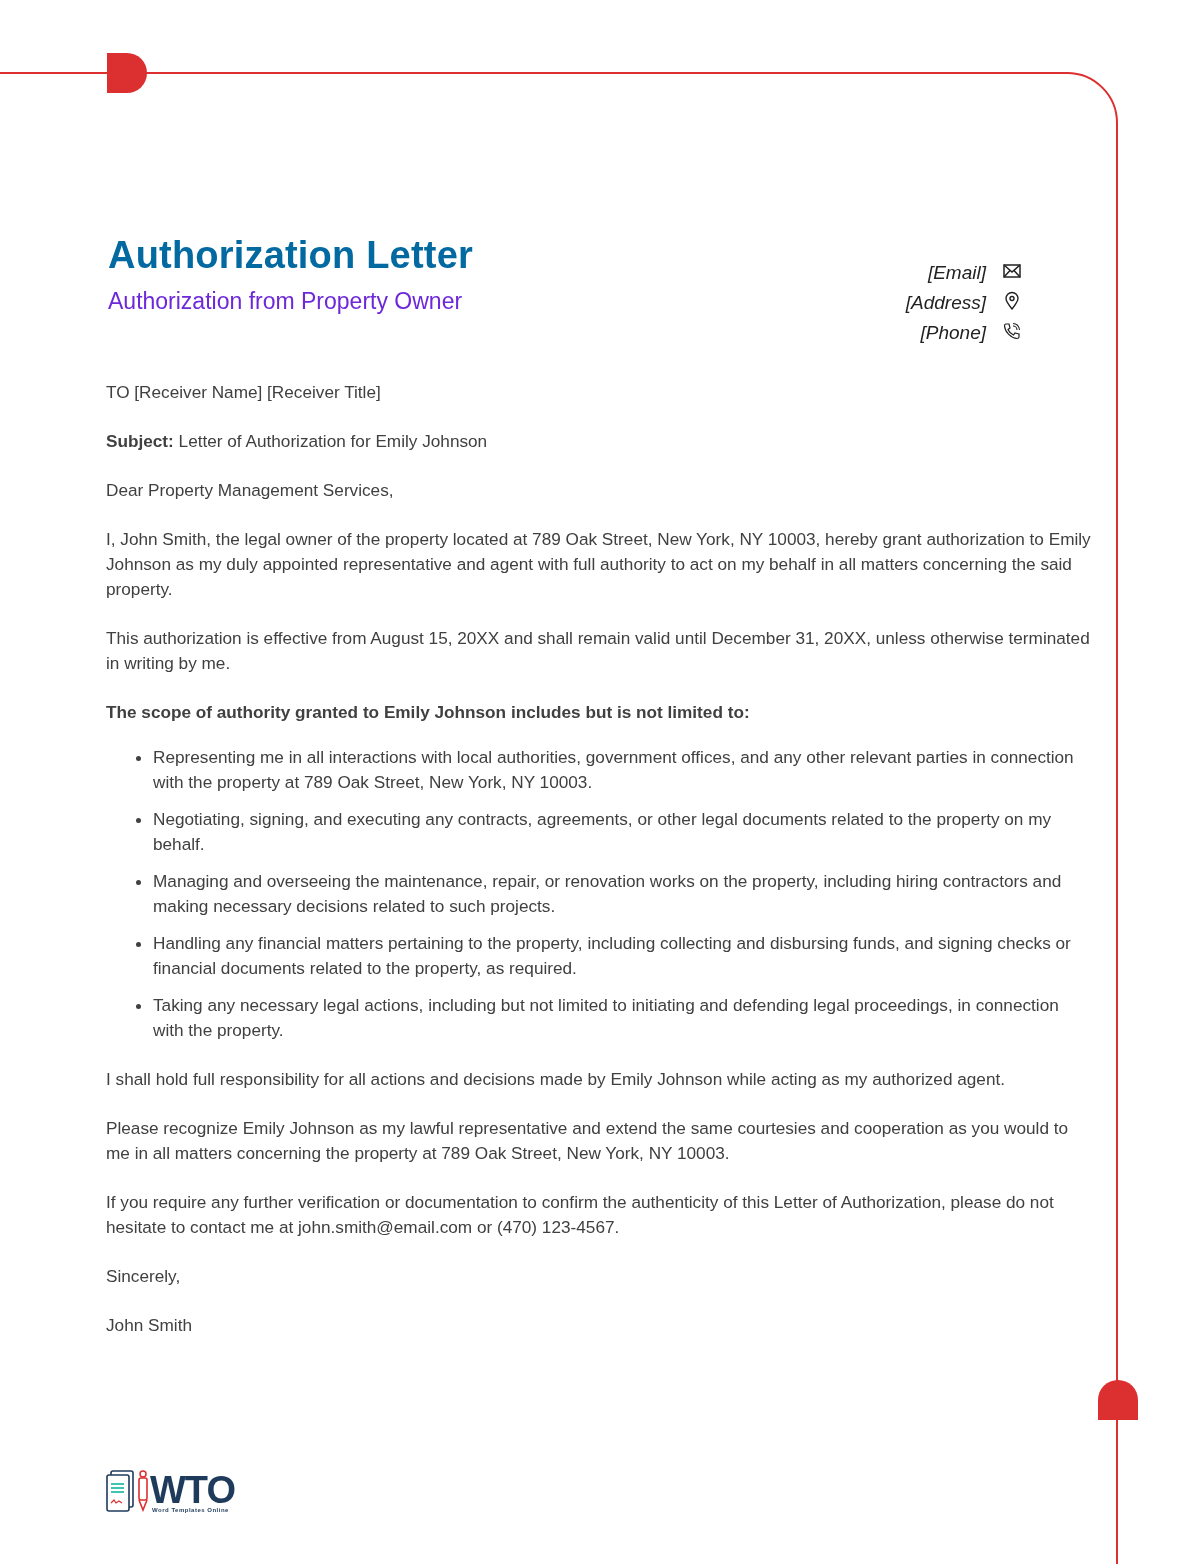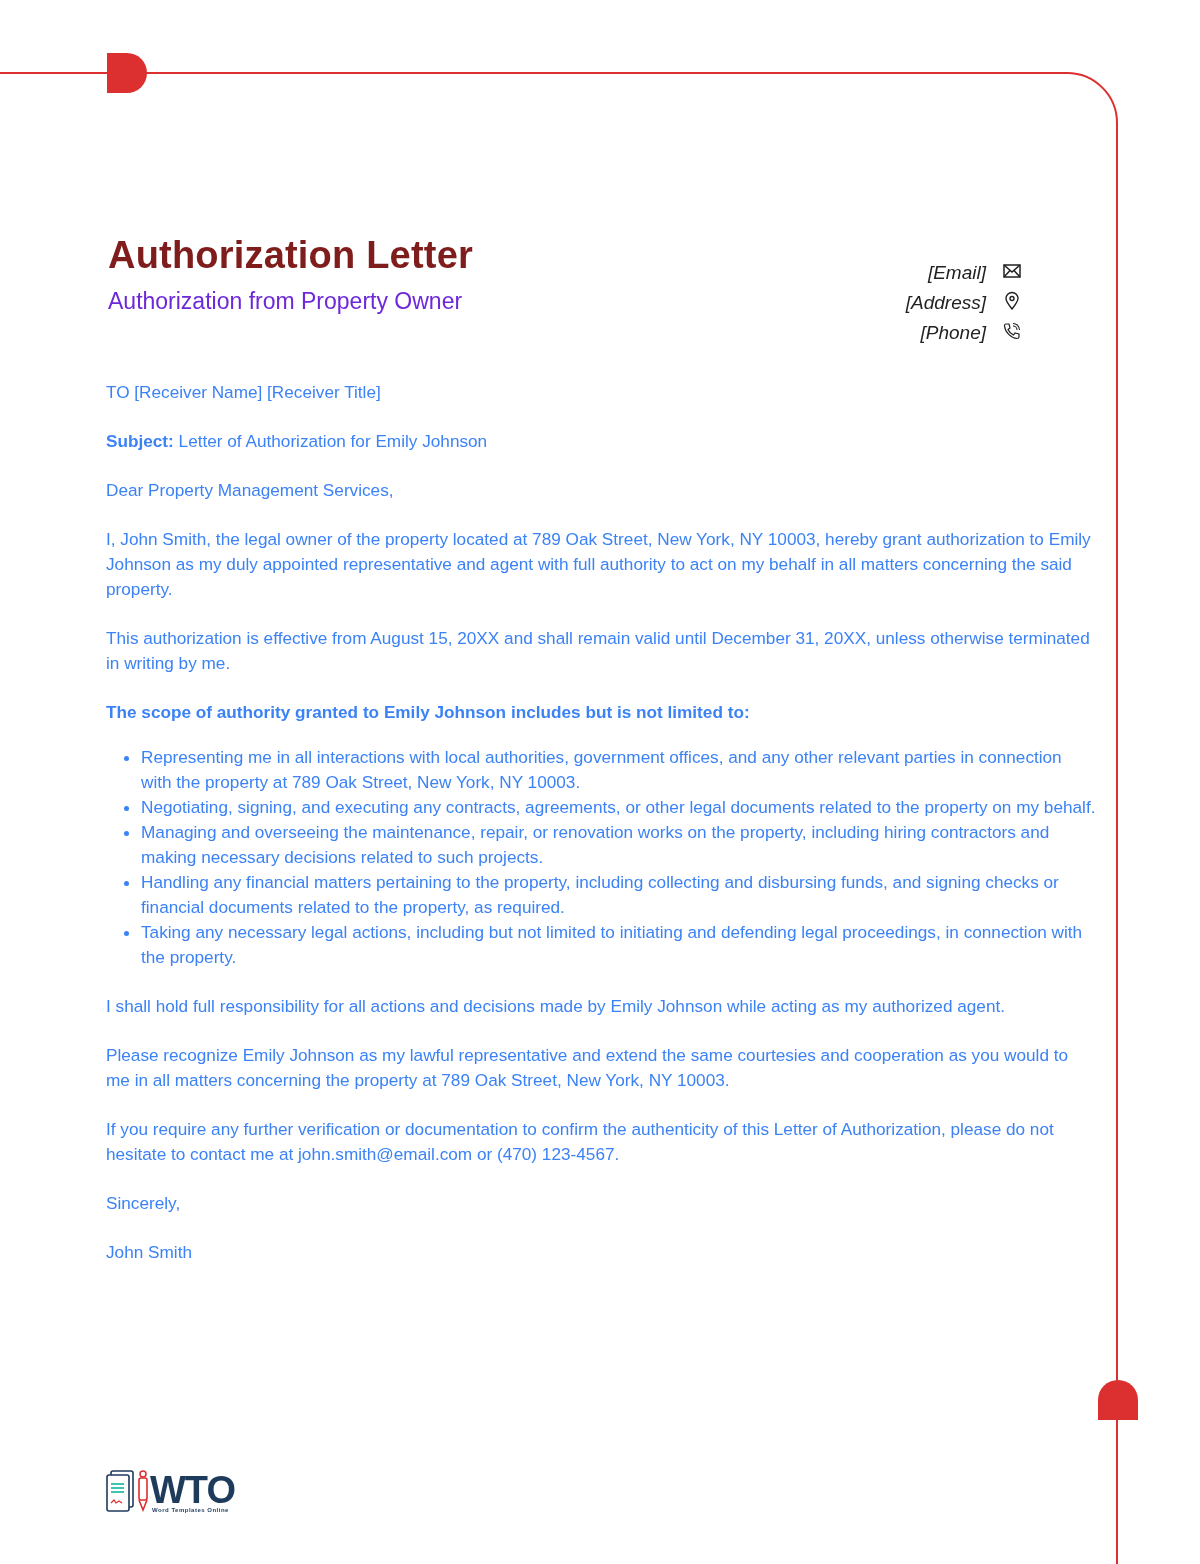--- a/index.html
+++ b/index.html
@@ -1,28 +1,28 @@
 <!DOCTYPE html>
 <html><head>
 <meta charset="utf-8">
 <style>
   html, body { margin:0; padding:0; }
   body { width:1200px; height:1564px; background:#ffffff; position:relative; overflow:hidden;
          font-family:"Liberation Sans", sans-serif; color:#111; }
   .frame { position:absolute; left:0; top:0; width:1200px; height:1564px; pointer-events:none; }
-  .title { position:absolute; left:108px; top:234px; font-size:38px; font-weight:bold; color:#7f1d1d; letter-spacing:0.2px; margin:0; }
+  .title { position:absolute; left:108px; top:234px; font-size:38px; font-weight:bold; color:#0369a1; letter-spacing:0.2px; margin:0; }
   .subtitle { position:absolute; left:108px; top:288px; font-size:23px; color:#6d28d9; }
   .contact { position:absolute; right:178px; top:258px; text-align:right; font-size:19px; color:#222;font-style:italic; }
   .contact .row { display:flex; justify-content:flex-end; align-items:center; height:30px; }
   .contact .row span.txt { margin-right:16px; }
   .contact svg { width:20px; height:20px; }
-  .body { position:absolute; left:106px; top:380px; width:990px; font-size:17.2px; line-height:25px; color:#3b82f6; }
+  .body { position:absolute; left:106px; top:380px; width:990px; font-size:17.2px; line-height:25px; color:#404040; }
   .body p { margin:0 0 24px 0; }
   .body ul { margin:-4px 0 24px 0; padding-left:35px; }
-  .body li { margin:0; padding-left:0; }
+  .body li { margin:12px; padding-left:0; }
   .body b { font-weight:bold; }
   .logo { position:absolute; left:106px; top:1470px; display:flex; align-items:center; }
   .logo .mark { font-weight:bold; font-size:38px; color:#1f3b5c; letter-spacing:-1px; line-height:34px; }
   .logo .tag { font-size:6px; color:#1f3b5c; font-weight:bold; letter-spacing:0.5px; margin-left:2px; }
 </style>
 </head>
 <body>
 
 <svg class="frame" viewBox="0 0 1200 1564">
   <path d="M0 73 H1067 A50 50 0 0 1 1117 123 V1564" fill="none" stroke="#dc2f2f" stroke-width="2"></path>

